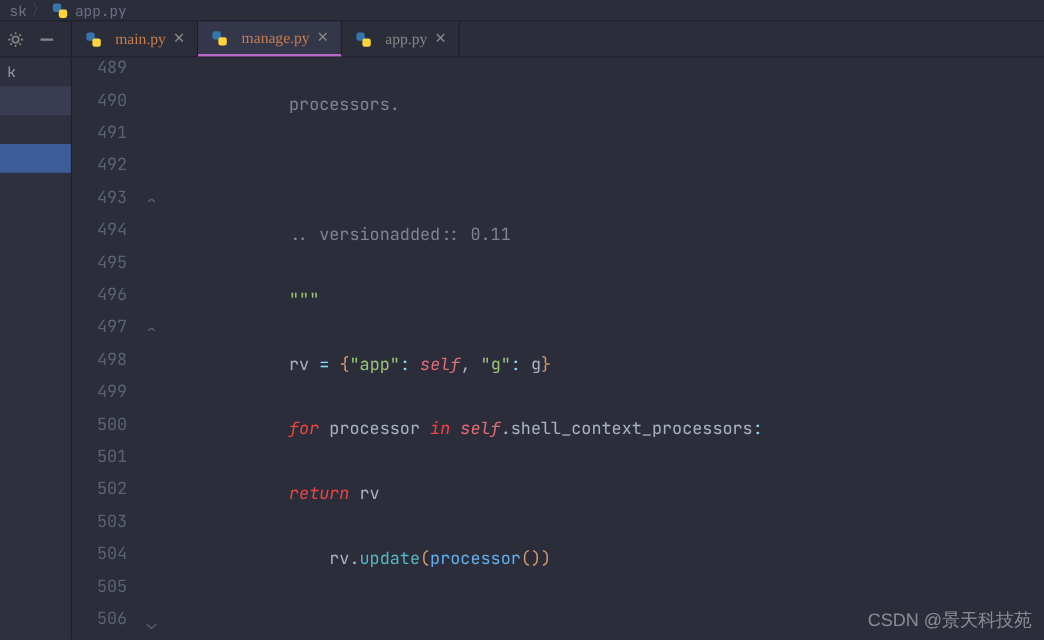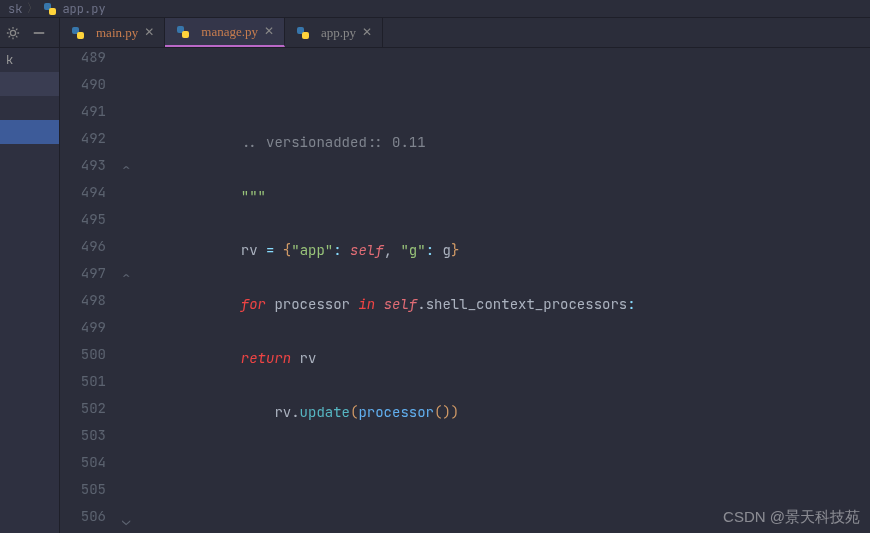--- a/index.html
+++ b/index.html
@@ -228,20 +228,21 @@
       <div class="line">504</div>
         <div class="line">505</div>
         <div class="line">506</div>
     </div>
     <div class="gutter-icons">
       <div class="fold" style="top:112px">⌃</div>
       <div class="fold" style="top:220px">⌃</div>
       <div class="fold" style="top:463px">⌄</div>
     </div>
     <div class="code">
+<div class="line">            <span class="c-comment">processors.</span></div>
 <div class="line"></div>
 <div class="line">            <span class="c-comment">.. versionadded:: </span><span class="c-comment">0.11</span></div>
 <div class="line">            <span class="c-str">"""</span></div>
 <div class="line">            <span>rv</span><span class="c-op"> = </span><span class="c-brace">{</span><span class="c-str">"app"</span><span class="c-op">: </span><span class="c-self">self</span><span>, </span><span class="c-str">"g"</span><span class="c-op">: </span><span>g</span><span class="c-brace">}</span></div>
 <div class="line">            <span class="c-kw">for</span><span> processor </span><span class="c-kw">in</span><span> </span><span class="c-self">self</span><span>.shell_context_processors</span><span class="c-op">:</span></div>
 <div class="line">            <span class="c-kw">return</span><span> rv</span></div>
 <div class="line">                <span>rv.</span><span class="c-call">update</span><span class="c-brace">(</span><span class="c-fn">processor</span><span class="c-brace">(</span><span class="c-brace">)</span><span class="c-brace">)</span></div>
 
 
 

